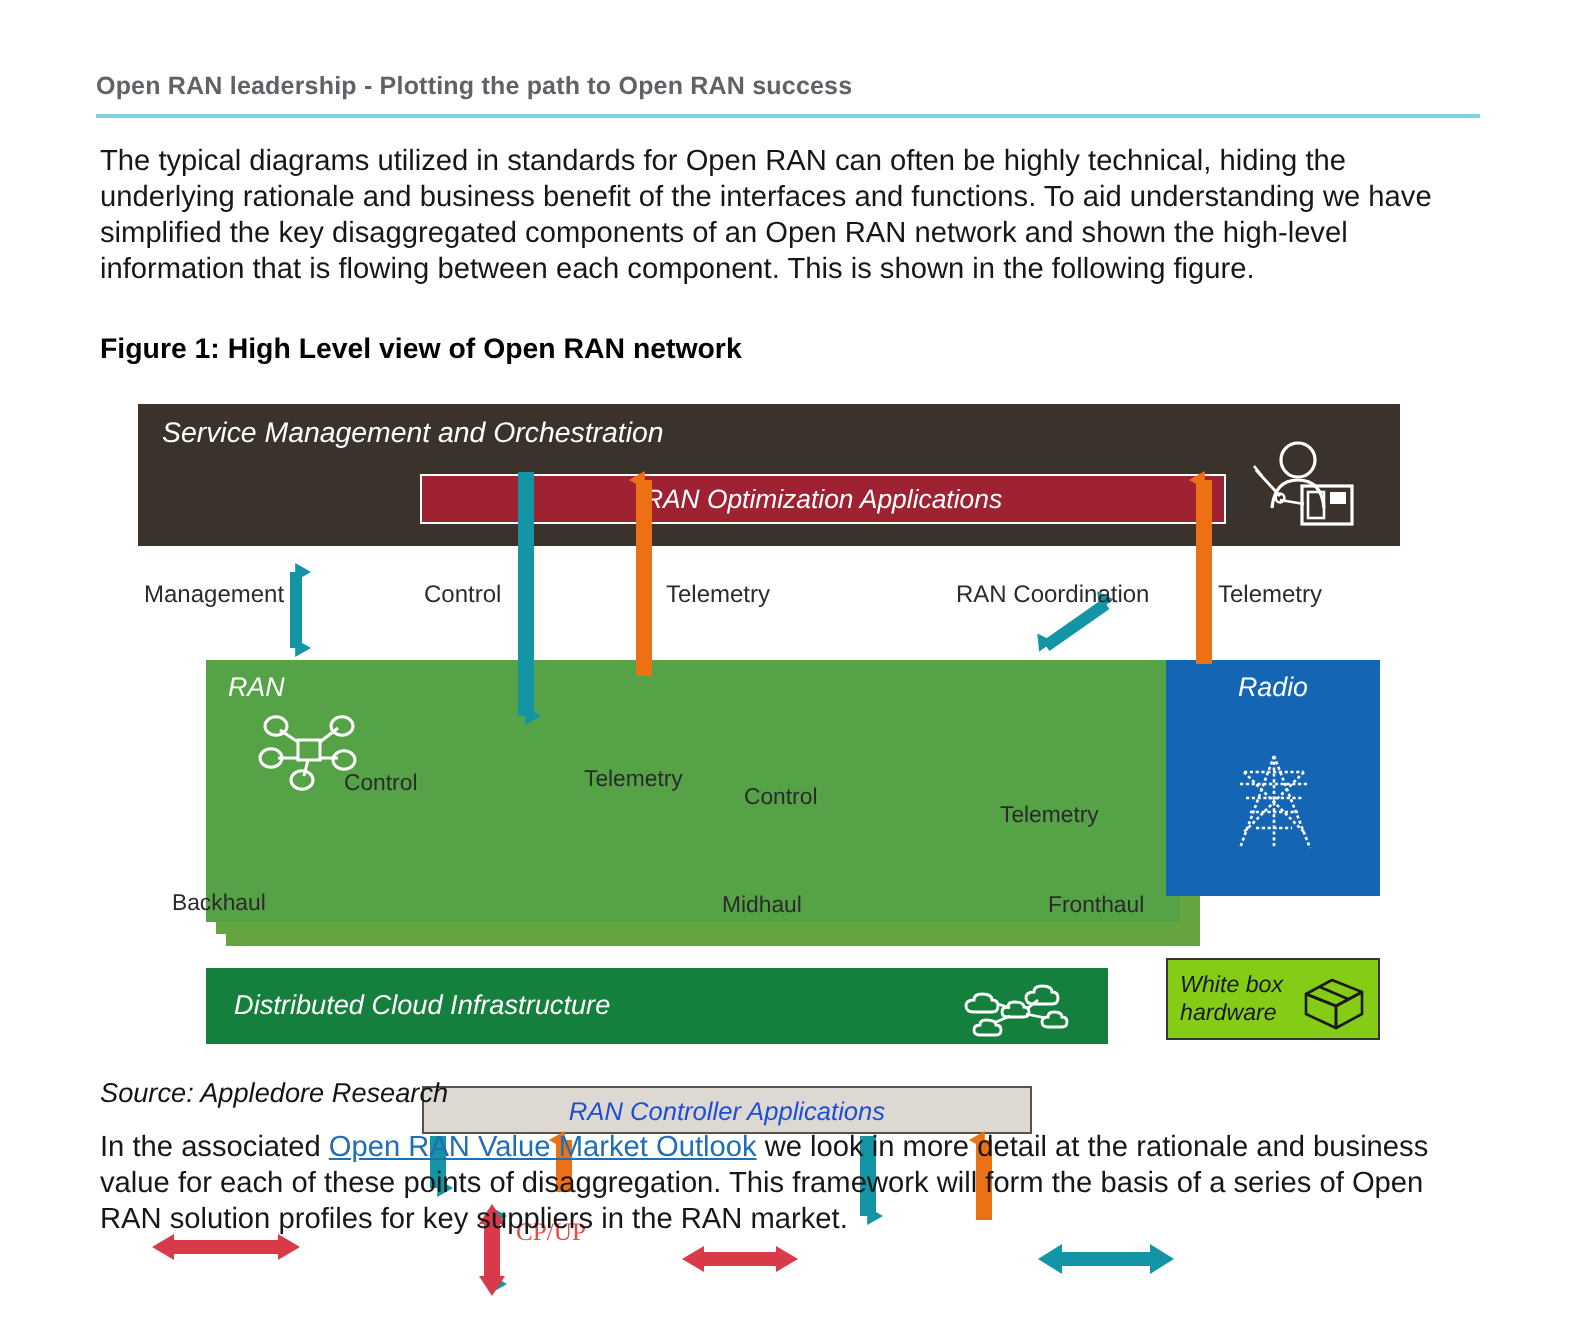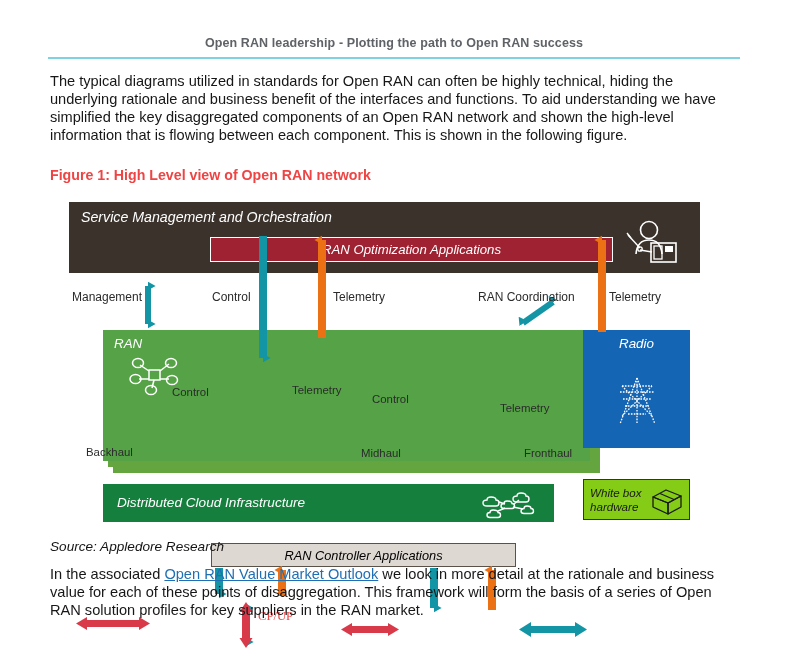--- a/index.html
+++ b/index.html
@@ -9,38 +9,38 @@
     font-family:"Liberation Sans","DejaVu Sans",sans-serif;
     color:#1a1a1a;
     overflow:hidden;
     position:relative;
   }
   .page{position:relative;width:789px;height:663px;}
 
   
   .hdr{
     position:absolute;left:48px;top:36px;width:692px;
-    text-align:center;
+    text-align:left;
     font-size:12.5px;font-weight:bold;color:#5f6266;
     letter-spacing:.1px;
   }
   .hdr-rule{
     position:absolute;left:48px;top:57px;width:692px;height:2px;
     background:#7fd3e0;
   }
 
   
   .para{
     position:absolute;
     font-size:14.6px;line-height:18px;color:#171717;
   }
   #p-intro{left:50px;top:72px;width:688px;}
   .fig-cap{
     position:absolute;left:50px;top:167px;
-    font-size:14.2px;font-weight:bold;color:#ef4444;
+    font-size:14.2px;font-weight:bold;color:#000000;
   }
   #p-source{
     left:50px;top:538px;width:690px;
     font-style:italic;font-size:13.6px;color:#141414;
   }
   #p-outro{left:50px;top:565px;width:690px;}
   .lnk{color:#1f6fb4;text-decoration:underline;}
 
   
   .diagram{position:absolute;left:0;top:190px;width:789px;height:345px;}
@@ -74,21 +74,21 @@
   .ran-label{
     position:absolute;left:11px;top:6px;
     font-size:13.4px;font-style:italic;color:#ffffff;
   }
   .ran-net-icon{position:absolute;left:27px;top:25px;width:48px;height:40px;}
 
   .ran-ctrl{
     position:absolute;left:211px;top:353px;width:305px;height:24px;
     background:#ddd8d1;border:1.4px solid #5a5148;
     display:flex;align-items:center;justify-content:center;
-    font-size:12.8px;font-style:italic;color:#000000;
+    font-size:12.8px;font-style:italic;color:#1d4ed8;
     box-sizing:border-box;
   }
 
   .cbb-box{
     position:absolute;left:145px;top:409px;width:192px;height:50px;
     border:1.6px solid #ffffff;box-sizing:border-box;
   }
   .cbb-text{
     position:absolute;left:5px;top:3px;
     font-size:10.6px;line-height:12.6px;font-style:italic;color:#ffffff;

